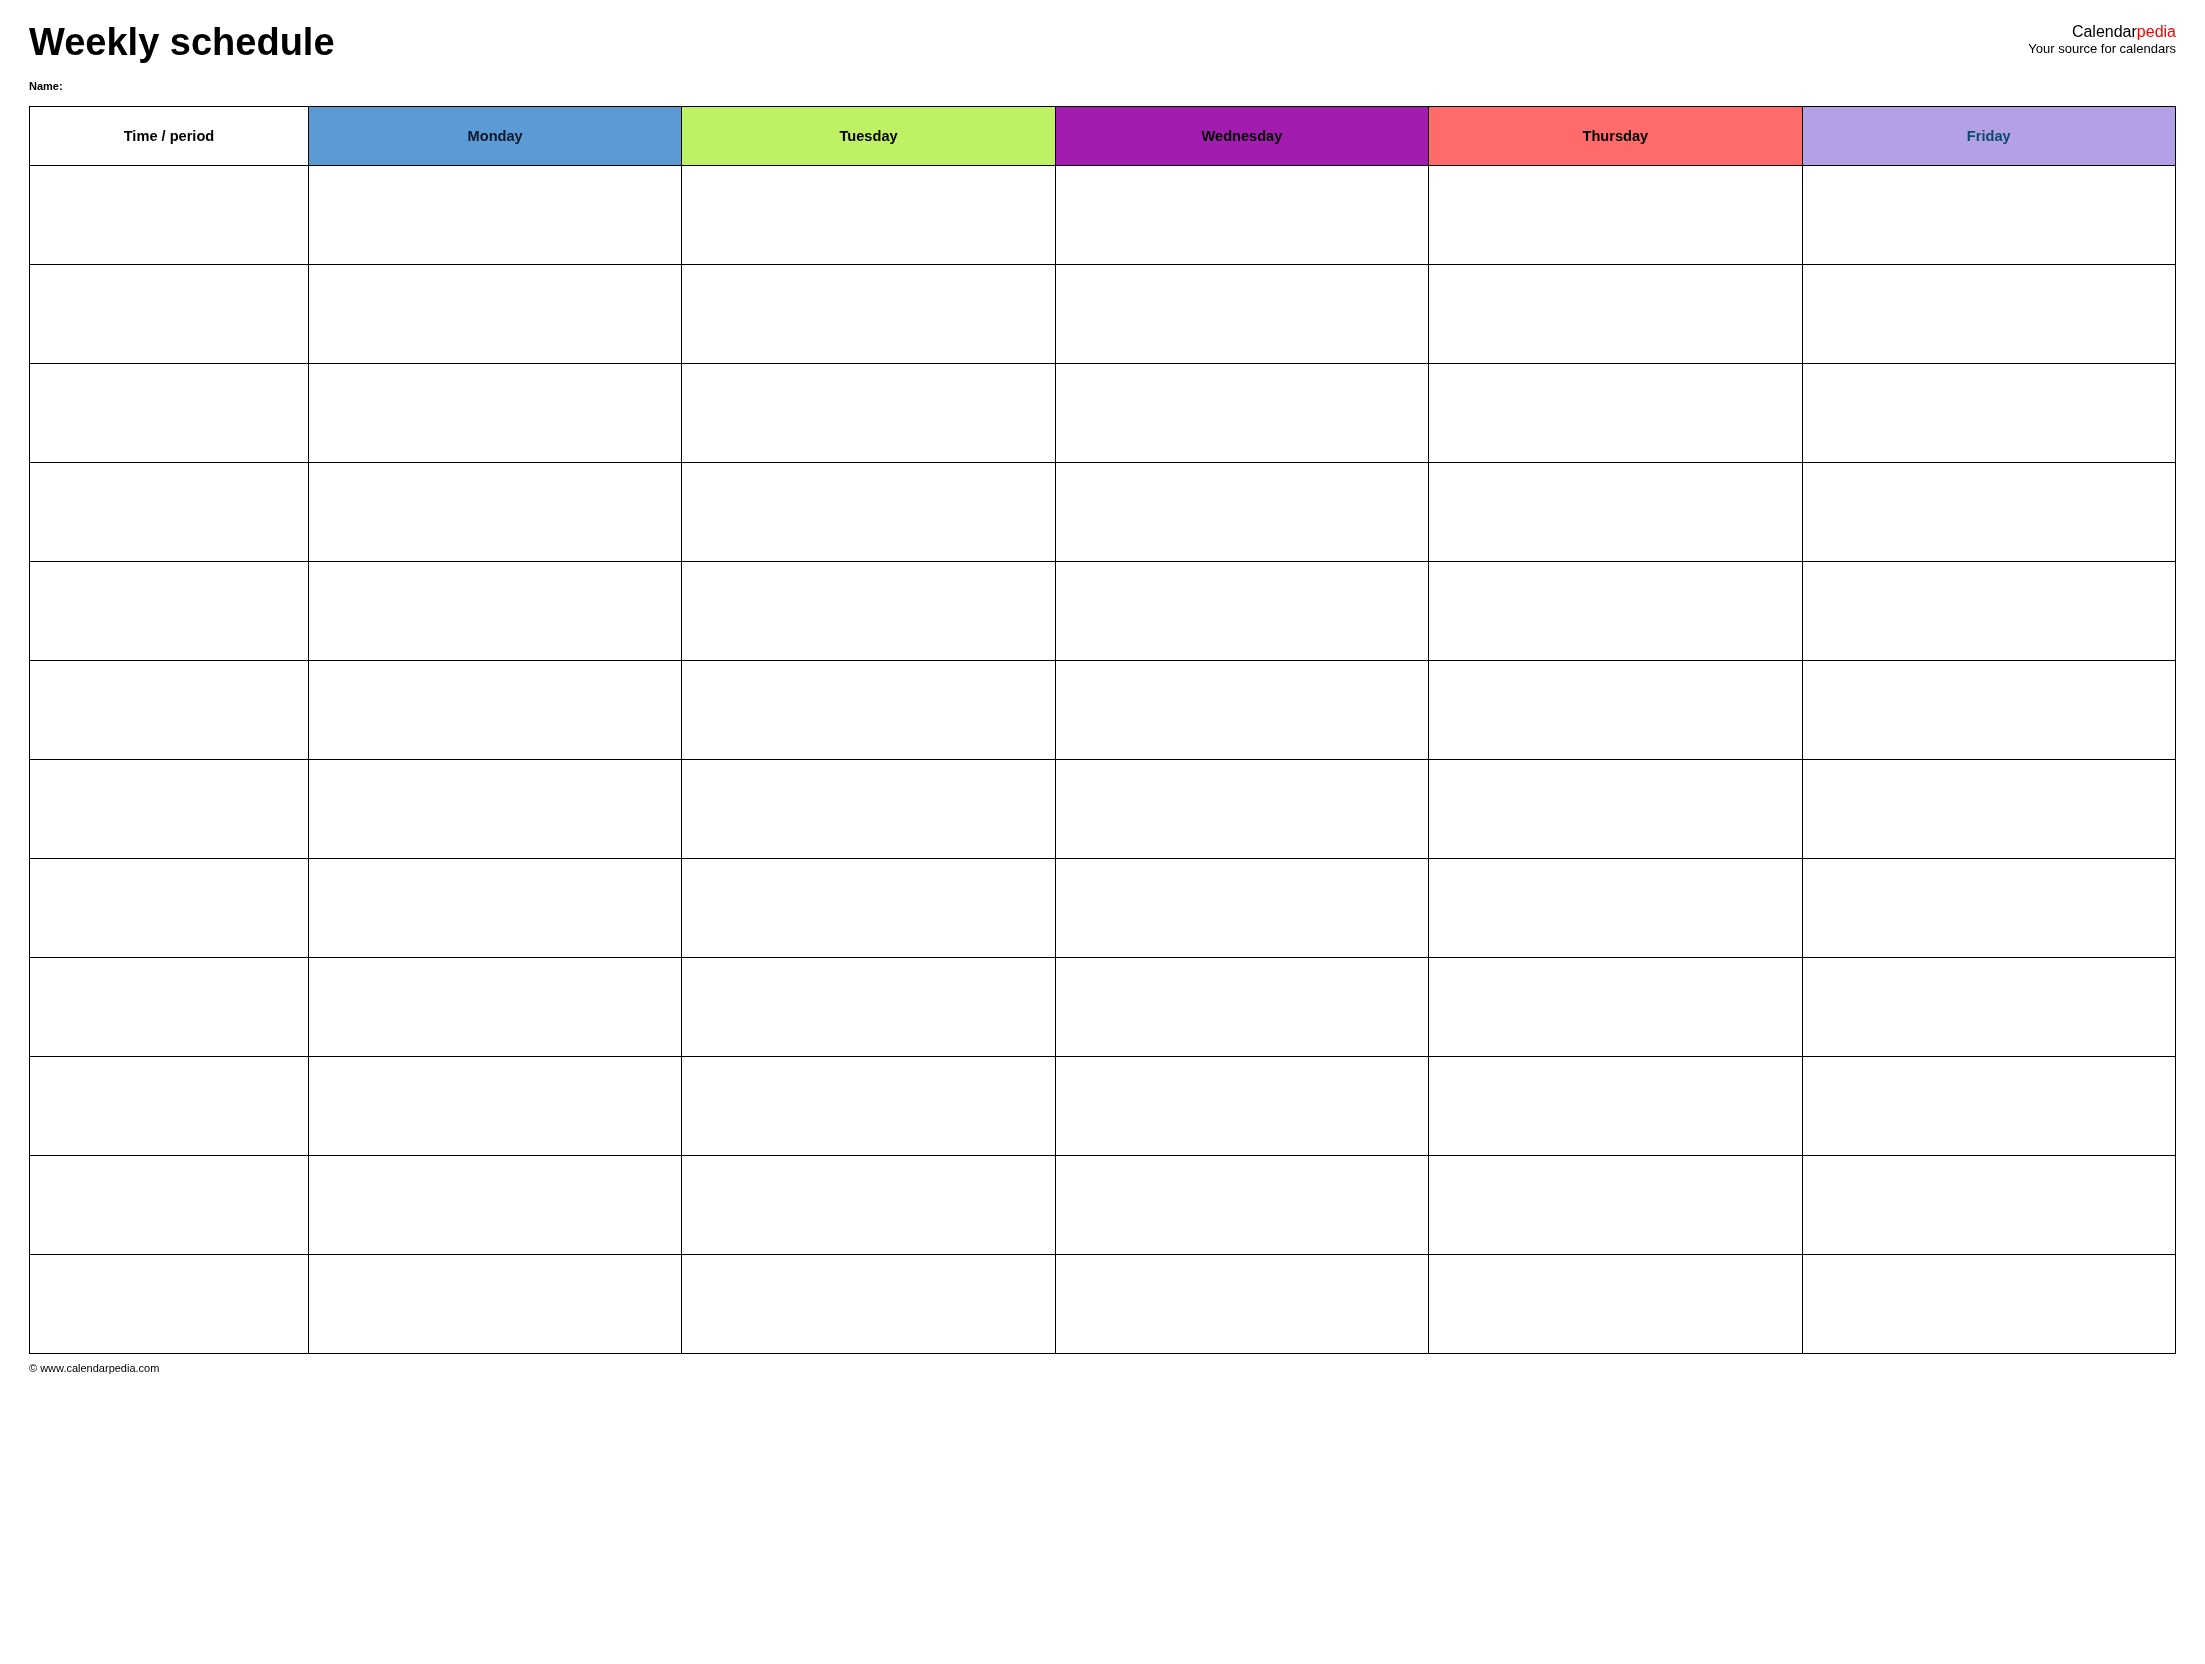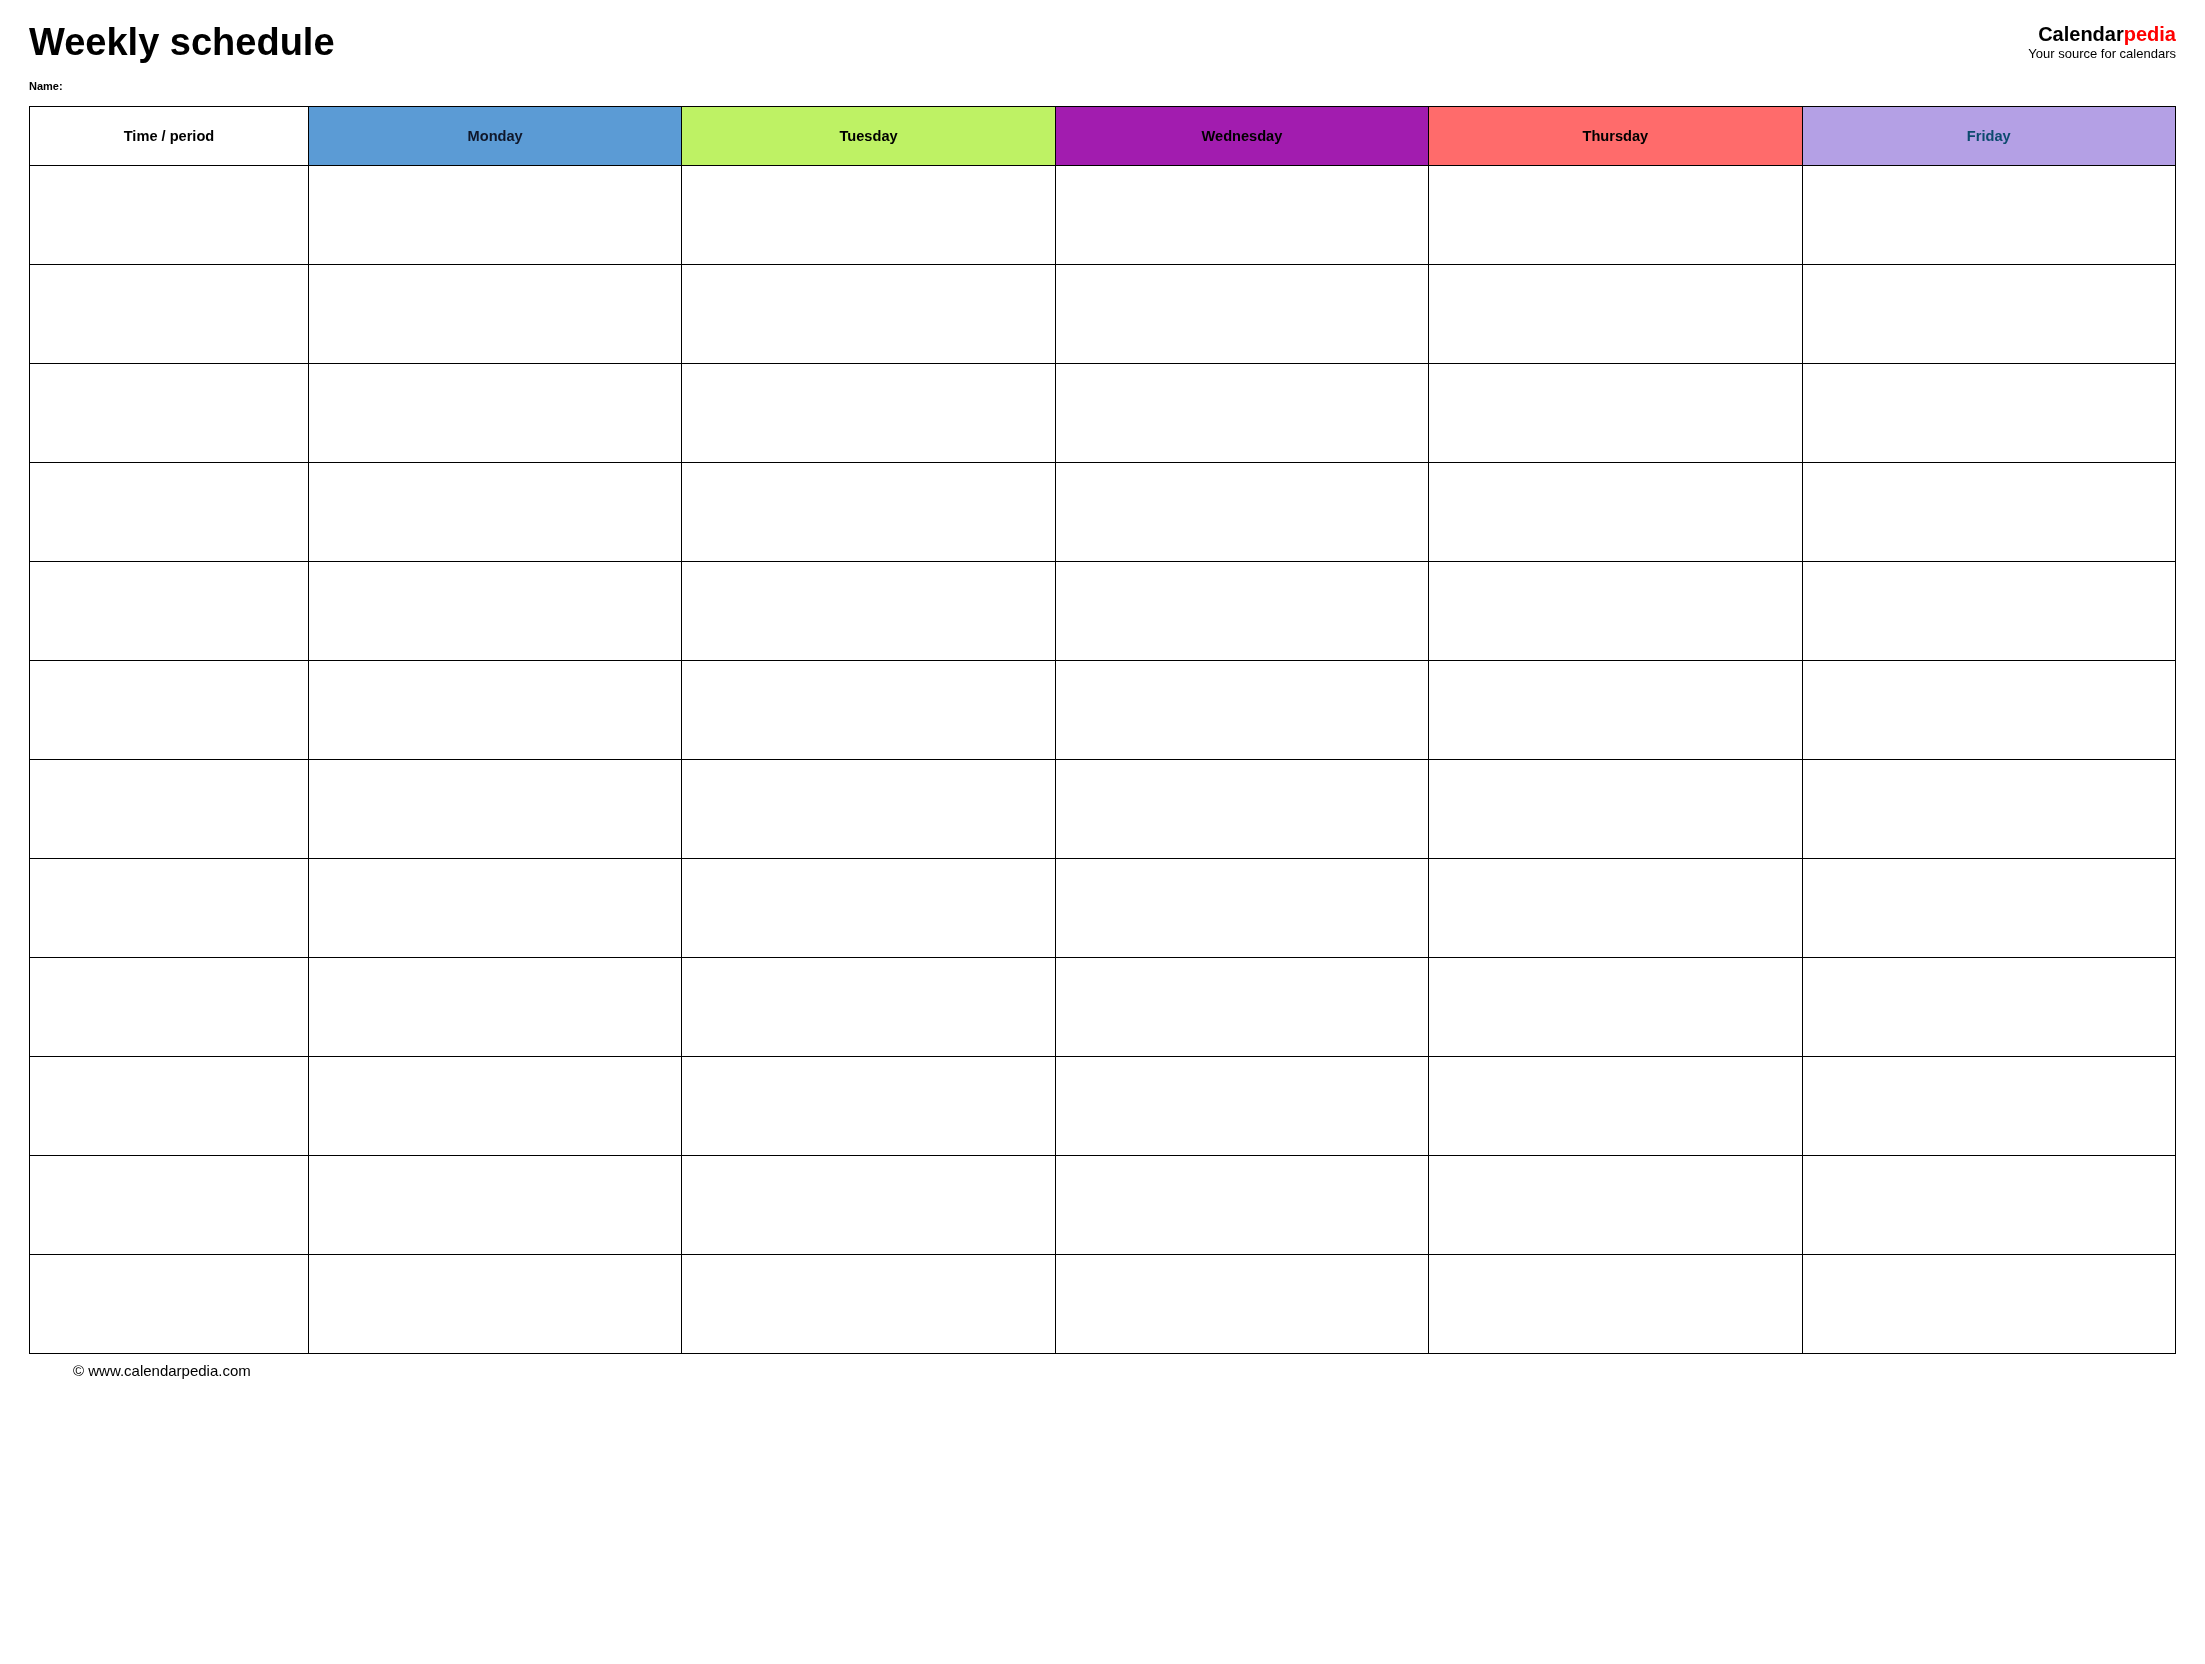--- a/index.html
+++ b/index.html
@@ -41,22 +41,22 @@
       color: #000000;
       margin-top: 16px;
     }
 
     .logo-area {
       text-align: right;
       line-height: 1.2;
     }
 
     .logo-calendar {
-      font-size: 20px;
-      font-weight: bold;
+      font-size: 16px;
+      font-weight: normal;
       color: #000000;
     }
 
     .logo-calendar .logo-p {
       color: #ff0000;
     }
 
     .logo-tagline {
       font-size: 13px;
       color: #000000;
@@ -122,23 +122,22 @@
       width: 17.4%;
     }
 
     .schedule-table tbody tr td {
       border: 0.7px solid #000000;
       height: 99px;
     }
 
     .footer {
       margin-top: 7.3px;
-      font-size: 15px;
-      color: #000000;
-      margin-left: 44px;
+      font-size: 11px;
+      color: #000000;
     }
   </style>
 </head>
 <body>
 
 <div>
 
   <div class="header-section">
     <div class="title-area">
       <h1 class="main-title">Weekly schedule</h1>

